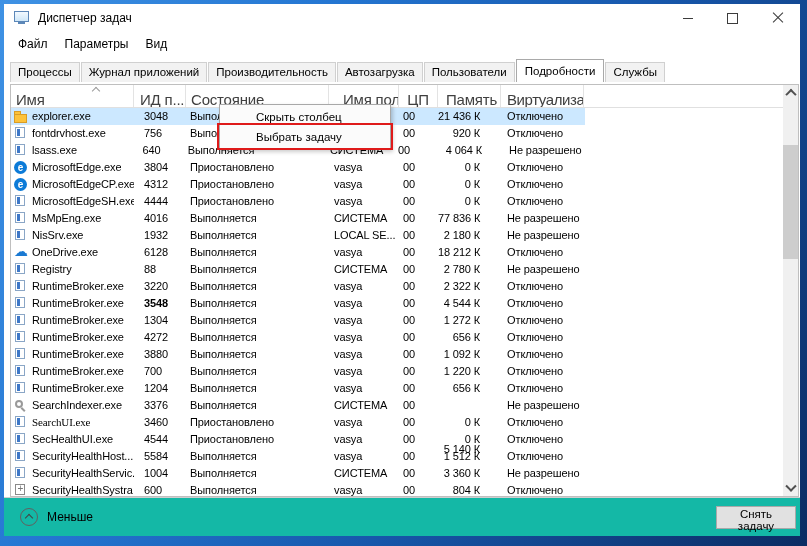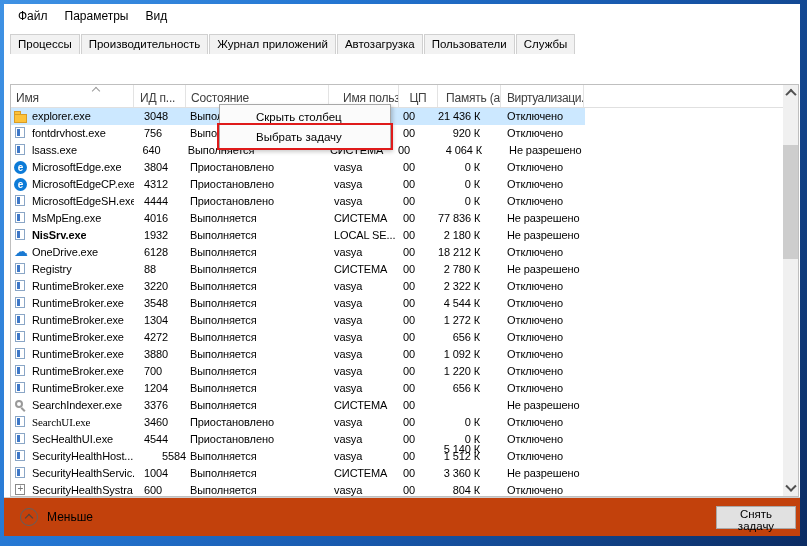--- a/index.html
+++ b/index.html
@@ -31,21 +31,21 @@
   .menu-item{margin-right:17px;white-space:nowrap}
 
   
   .tabstrip{height:26px;display:flex;align-items:flex-end;padding-left:6px;position:relative}
   .tab{font-size:11.5px;padding:3px 7px 4px;background:#f2f2f2;border:1px solid #d0d0d0;border-bottom:none;margin-right:1px;white-space:nowrap}
   .tab.active{background:#fff;border-color:#a9a9a9;padding:5px 8px 5px;position:relative;z-index:2}
 
   
   .list{position:absolute;left:6px;top:80px;width:789px;height:413px;border:1px solid #bfbfbf;box-sizing:border-box;background:#fff}
   .header-row{height:23px;display:flex;border-bottom:1px solid #e0e0e0;position:relative;box-sizing:border-box}
-  .hcell{box-sizing:border-box;border-right:1px solid #e3e3e3;font-size:12px;letter-spacing:-0.2px;color:#404040;padding-top:6px;padding-left:5px;white-space:nowrap;overflow:hidden;position:relative}
+  .hcell{box-sizing:border-box;border-right:1px solid #e3e3e3;font-size:15px;letter-spacing:-0.2px;color:#404040;padding-top:6px;padding-left:5px;white-space:nowrap;overflow:hidden;position:relative}
   .hcell.col-pid{padding-left:6px}
   .hcell.col-status{padding-left:5px}
   .hcell.col-user{padding-left:14px}
   .hcell.col-cpu{text-align:center;padding-left:0}
   .hcell.col-mem{padding-left:8px}
   .hcell.col-virt{padding-left:6px;letter-spacing:-0.4px}
   .sort-arrow{position:absolute;left:82px;top:3px;width:5px;height:5px;border-left:1px solid #9a9a9a;border-top:1px solid #9a9a9a;transform:rotate(45deg)}
   .rows{position:absolute;left:0;top:23px;bottom:0;width:574px;overflow:hidden}
   .row{height:17px;display:flex;font-size:11px;letter-spacing:-0.1px}
   .row.selected{background:#cce8ff}
@@ -80,44 +80,60 @@
   .sb-chev.up{transform:rotate(45deg) translate(1px,1px)}
   .sb-chev.down{transform:rotate(225deg) translate(2px,2px)}
   .sb-thumb{position:absolute;left:0;top:60px;width:100%;height:114px;background:#cdcdcd}
 
   
   .context-menu{position:absolute;left:215px;top:100px;width:172px;background:#fbfbfb;border:1px solid #a8a8a8;box-shadow:2px 2px 4px rgba(0,0,0,.2);padding:2px 0;z-index:5;box-sizing:border-box}
   .menu-row{height:20px;line-height:20px;padding-left:36px;font-size:11.5px;white-space:nowrap}
   .red-box{position:absolute;left:213px;top:119px;width:176px;height:27px;border:2px solid #df1a1a;z-index:6;box-sizing:border-box}
 
   
-  .footer{position:absolute;left:0;top:493px;width:100%;height:39px;border-top:1px solid #cfcfcf;display:flex;align-items:center;background:#c2410c;box-sizing:border-box}
+  .footer{position:absolute;left:0;top:493px;width:100%;height:39px;border-top:1px solid #cfcfcf;display:flex;align-items:center;background:#14b8a6;box-sizing:border-box}
   .less{display:flex;align-items:center;margin-left:16px;font-size:12px;cursor:default}
   .less-circle{width:16px;height:16px;border:1px solid #606060;border-radius:50%;position:relative;margin-right:9px}
   .less-circle::before{content:"";position:absolute;left:5px;top:6px;width:5px;height:5px;border-left:1px solid #444;border-top:1px solid #444;transform:rotate(45deg)}
   .end-task{margin-left:auto;margin-right:4px;width:80px;height:23px;background:#e1e1e1;border:1px solid #a9a9a9;font-size:11.5px;font-family:"Liberation Sans",sans-serif;color:#000}
 </style>
 </head>
 <body>
 
 <div class="window">
 
+  <div class="titlebar">
+    <span class="tm-icon"></span>
+    <span class="title">Диспетчер задач</span>
+    <div class="win-controls">
+      <span class="win-btn">
+          <span class="glyph-min"></span>
+        </span>
+      <span class="win-btn">
+          <span class="glyph-max"></span>
+        </span>
+      <span class="win-btn">
+          <span class="glyph-close"></span>
+        </span>
+    </div>
+  </div>
 
   <div class="menubar" id="menubar">
       <div class="menu-item">Файл</div>
       <div class="menu-item">Параметры</div>
       <div class="menu-item">Вид</div>
     </div>
 
   <div class="tabstrip" id="tabstrip">
       <div class="tab">Процессы</div>
+      <div class="tab">Журнал приложений</div>
       <div class="tab">Производительность</div>
-      <div class="tab">Журнал приложений</div>
       <div class="tab">Автозагрузка</div>
       <div class="tab">Пользователи</div>
+      <div class="tab active">Подробности</div>
       <div class="tab">Службы</div>
     </div>
 
   <div class="list">
     <div class="header-row" id="header-row">
         <div class="hcell col-name" style="width: 123px;"><span class="hlabel">Имя</span><span class="sort-arrow"></span></div>
         <div class="hcell col-pid" style="width: 52px;"><span class="hlabel">ИД п...</span></div>
         <div class="hcell col-status" style="width: 143px;"><span class="hlabel">Состояние</span></div>
         <div class="hcell col-user" style="width: 70px;"><span class="hlabel">Имя польз...</span></div>
         <div class="hcell col-cpu" style="width: 39px;"><span class="hlabel">ЦП</span></div>
@@ -203,21 +219,21 @@
             <span class="nm">MsMpEng.exe</span>
           </div>
           <div class="cell col-pid" style="width: 52px;">4016</div>
           <div class="cell col-status" style="width: 143px;">Выполняется</div>
           <div class="cell col-user" style="width: 70px;">СИСТЕМА</div>
           <div class="cell col-cpu" style="width: 39px;">00</div>
           <div class="cell col-mem" style="width: 63px;">77 836 К</div>
           <div class="cell col-virt" style="width: 83px;">Не разрешено</div>
         </div>
         <div class="row">
-          <div class="cell col-name" style="width: 123px; font-weight: bold;">
+          <div class="cell col-name" style="width: 123px;">
             <span class="ricon icon-application"></span>
             <span class="nm">NisSrv.exe</span>
           </div>
           <div class="cell col-pid" style="width: 52px;">1932</div>
           <div class="cell col-status" style="width: 143px;">Выполняется</div>
           <div class="cell col-user" style="width: 70px;">LOCAL SE...</div>
           <div class="cell col-cpu" style="width: 39px;">00</div>
           <div class="cell col-mem" style="width: 63px;">2 180 К</div>
           <div class="cell col-virt" style="width: 83px;">Не разрешено</div>
         </div>
@@ -255,21 +271,21 @@
           <div class="cell col-user" style="width: 70px;">vasya</div>
           <div class="cell col-cpu" style="width: 39px;">00</div>
           <div class="cell col-mem" style="width: 63px;">2 322 К</div>
           <div class="cell col-virt" style="width: 83px;">Отключено</div>
         </div>
         <div class="row">
           <div class="cell col-name" style="width: 123px;">
             <span class="ricon icon-application"></span>
             <span class="nm">RuntimeBroker.exe</span>
           </div>
-          <div class="cell col-pid" style="width: 52px;">3548</div>
+          <div class="cell col-pid" style="width: 52px; font-weight: bold;">3548</div>
           <div class="cell col-status" style="width: 143px;">Выполняется</div>
           <div class="cell col-user" style="width: 70px;">vasya</div>
           <div class="cell col-cpu" style="width: 39px;">00</div>
           <div class="cell col-mem" style="width: 63px;">4 544 К</div>
           <div class="cell col-virt" style="width: 83px;">Отключено</div>
         </div>
         <div class="row">
           <div class="cell col-name" style="width: 123px;">
             <span class="ricon icon-application"></span>
             <span class="nm">RuntimeBroker.exe</span>
@@ -363,21 +379,21 @@
           <div class="cell col-user" style="width: 70px;">vasya</div>
           <div class="cell col-cpu" style="width: 39px;">00</div>
           <div class="cell col-mem" style="width: 63px;">0 К</div>
           <div class="cell col-virt" style="width: 83px;">Отключено</div>
         </div>
         <div class="row">
           <div class="cell col-name" style="width: 123px;">
             <span class="ricon icon-application"></span>
             <span class="nm">SecurityHealthHost....</span>
           </div>
-          <div class="cell col-pid" style="width: 52px; text-align: right;">5584</div>
+          <div class="cell col-pid" style="width: 52px;">5584</div>
           <div class="cell col-status" style="width: 143px;">Выполняется</div>
           <div class="cell col-user" style="width: 70px;">vasya</div>
           <div class="cell col-cpu" style="width: 39px;">00</div>
           <div class="cell col-mem" style="width: 63px;">1 512 К</div>
           <div class="cell col-virt" style="width: 83px;">Отключено</div>
         </div>
         <div class="row">
           <div class="cell col-name" style="width: 123px;">
             <span class="ricon icon-application"></span>
             <span class="nm">SecurityHealthServic...</span>

